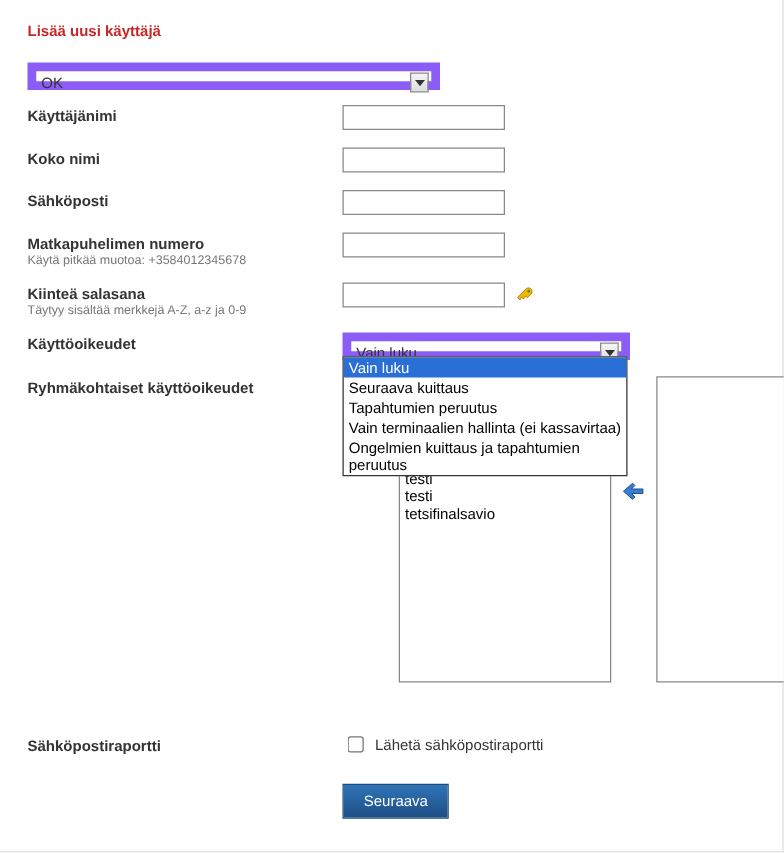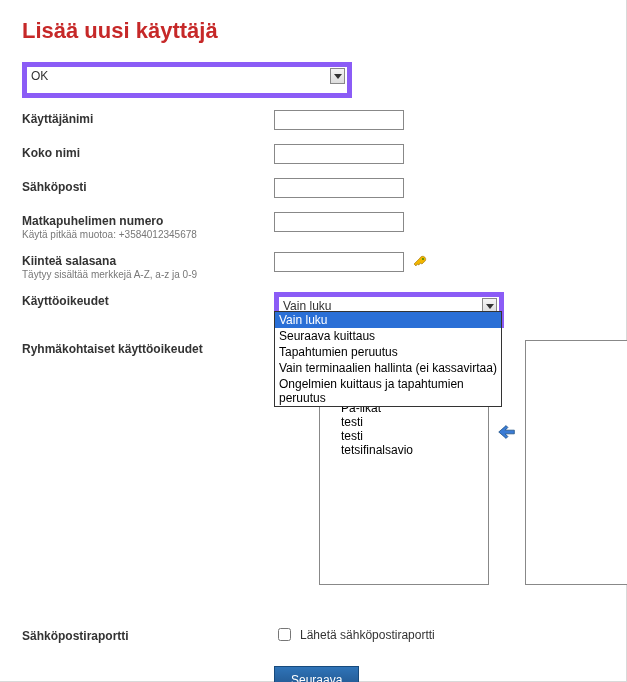--- a/index.html
+++ b/index.html
@@ -14,21 +14,21 @@
     width: 627px;
     height: 682px;
     padding: 18px 22px 22px 22px;
     border: 1px solid #d9d9d9;
     border-top: none;
     border-left: none;
     position: relative;
   }
   .panel-title {
     color: #c62828;
-    font-size: 22px;
+    font-size: 12px;
     font-weight: bold;
     margin-bottom: 18px;
   }
   .form-row {
     display: flex;
     align-items: flex-start;
     margin-bottom: 12px;
     min-height: 22px;
   }
   .form-label-col {
@@ -58,23 +58,23 @@
     border: 1px solid #888;
     font-size: 12px;
     padding: 0 3px;
   }
   .select-medium-wrap {
     position: relative;
     display: inline-block;
   }
   .select-medium {
     width: 230px;
-    height: 36px;
-    font-size: 12px;
-    border: 5px solid #8b5cf6;
+    height: 22px;
+    font-size: 12px;
+    border: 7px solid #8b5cf6;
     background: #fff;
     position: relative;
   }
   .select-display {
     display: flex;
     align-items: center;
     justify-content: space-between;
     height: 18px;
     padding: 0 2px 0 4px;
     cursor: default;
@@ -132,21 +132,20 @@
     height: 245px;
     border: 1px solid #888;
     overflow: auto;
     background: #fff;
   }
   .listbox-item {
     padding: 0 4px;
     font-size: 12px;
     color: #000;
     cursor: default;
-    margin-left: 17px;
   }
   .arrow-col {
     width: 36px;
     display: flex;
     flex-direction: column;
     align-items: center;
     justify-content: flex-start;
     padding-top: 50px;
     gap: 6px;
   }

